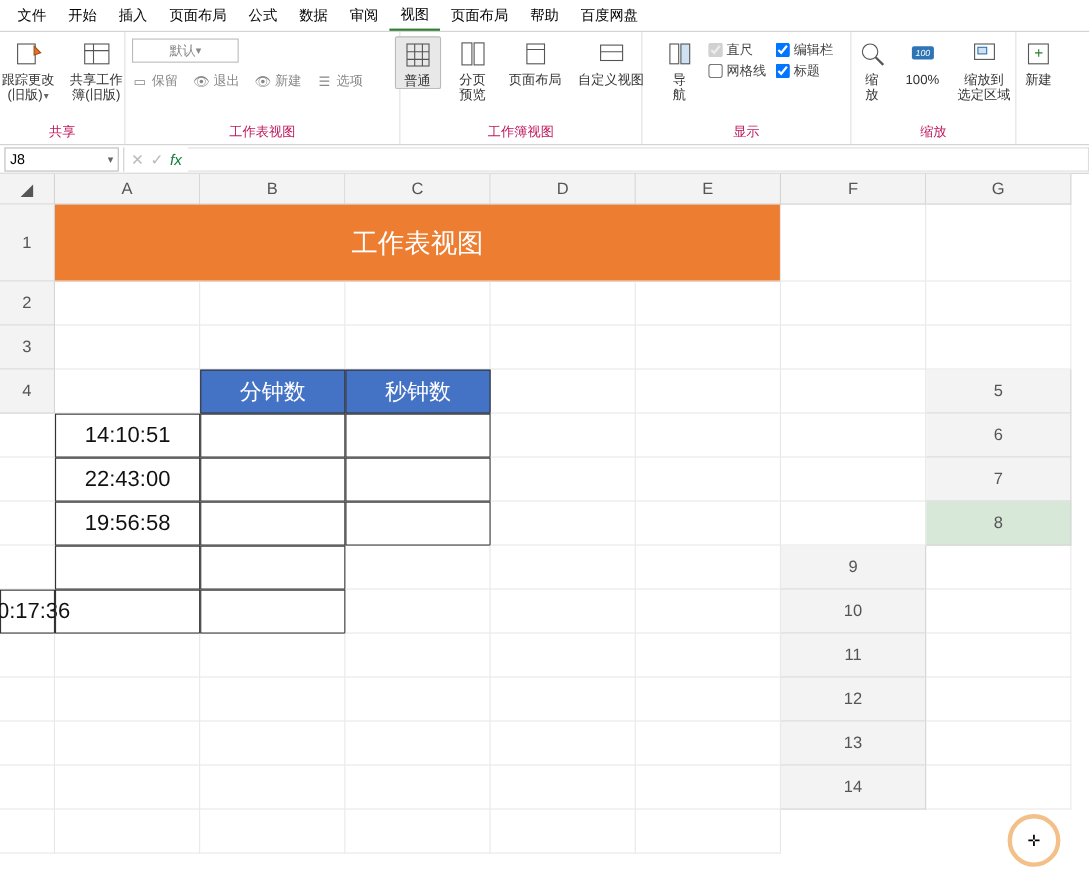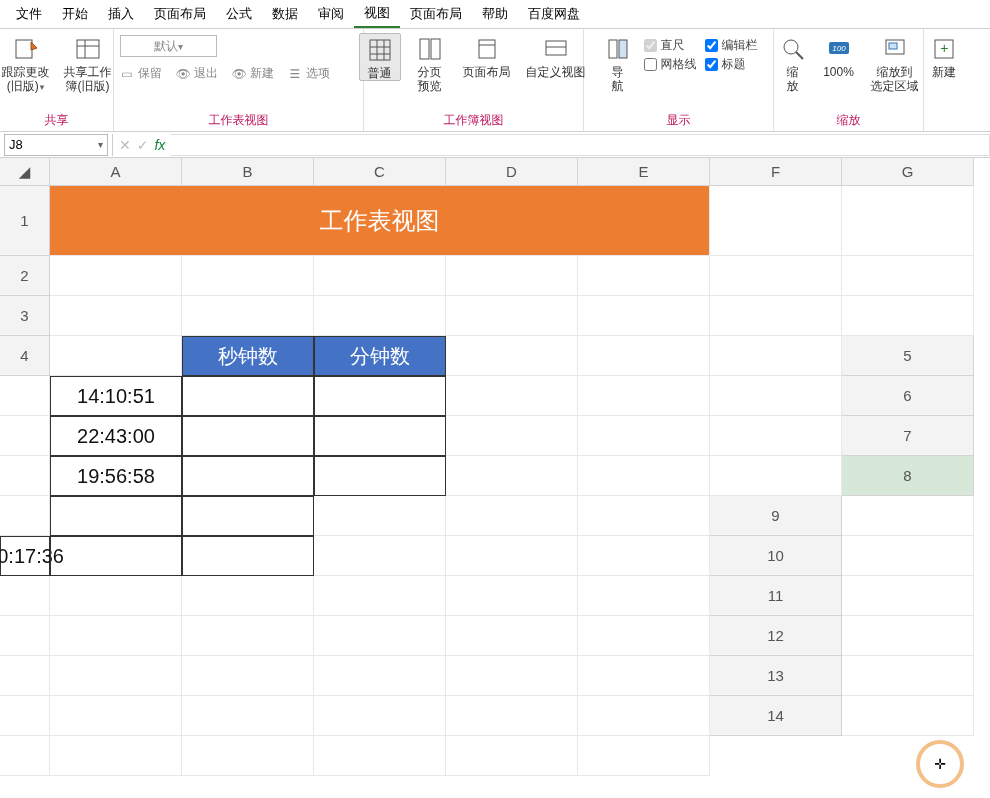--- a/index.html
+++ b/index.html
@@ -310,22 +310,22 @@
   <div class="cell rN"></div>
     <div class="cell rN"></div>
     <div class="cell rN"></div>
     <div class="cell rN"></div>
     <div class="cell rN"></div>
     <div class="cell rN"></div>
     <div class="cell rN"></div>
 
   <div class="rowhdr rN">4</div>
   <div class="cell rN"></div>
+  <div class="cell rN dhdr">分钟数</div>
   <div class="cell rN dhdr">秒钟数</div>
-  <div class="cell rN dhdr">分钟数</div>
   <div class="cell rN"></div>
     <div class="cell rN"></div>
     <div class="cell rN"></div>
 
   <div class="rowhdr rN">5</div>
   <div class="cell rN"></div>
   <div class="cell rN dcell">14:10:51</div>
   <div class="cell rN dcell"></div>
   <div class="cell rN dcell"></div>
   <div class="cell rN"></div>

